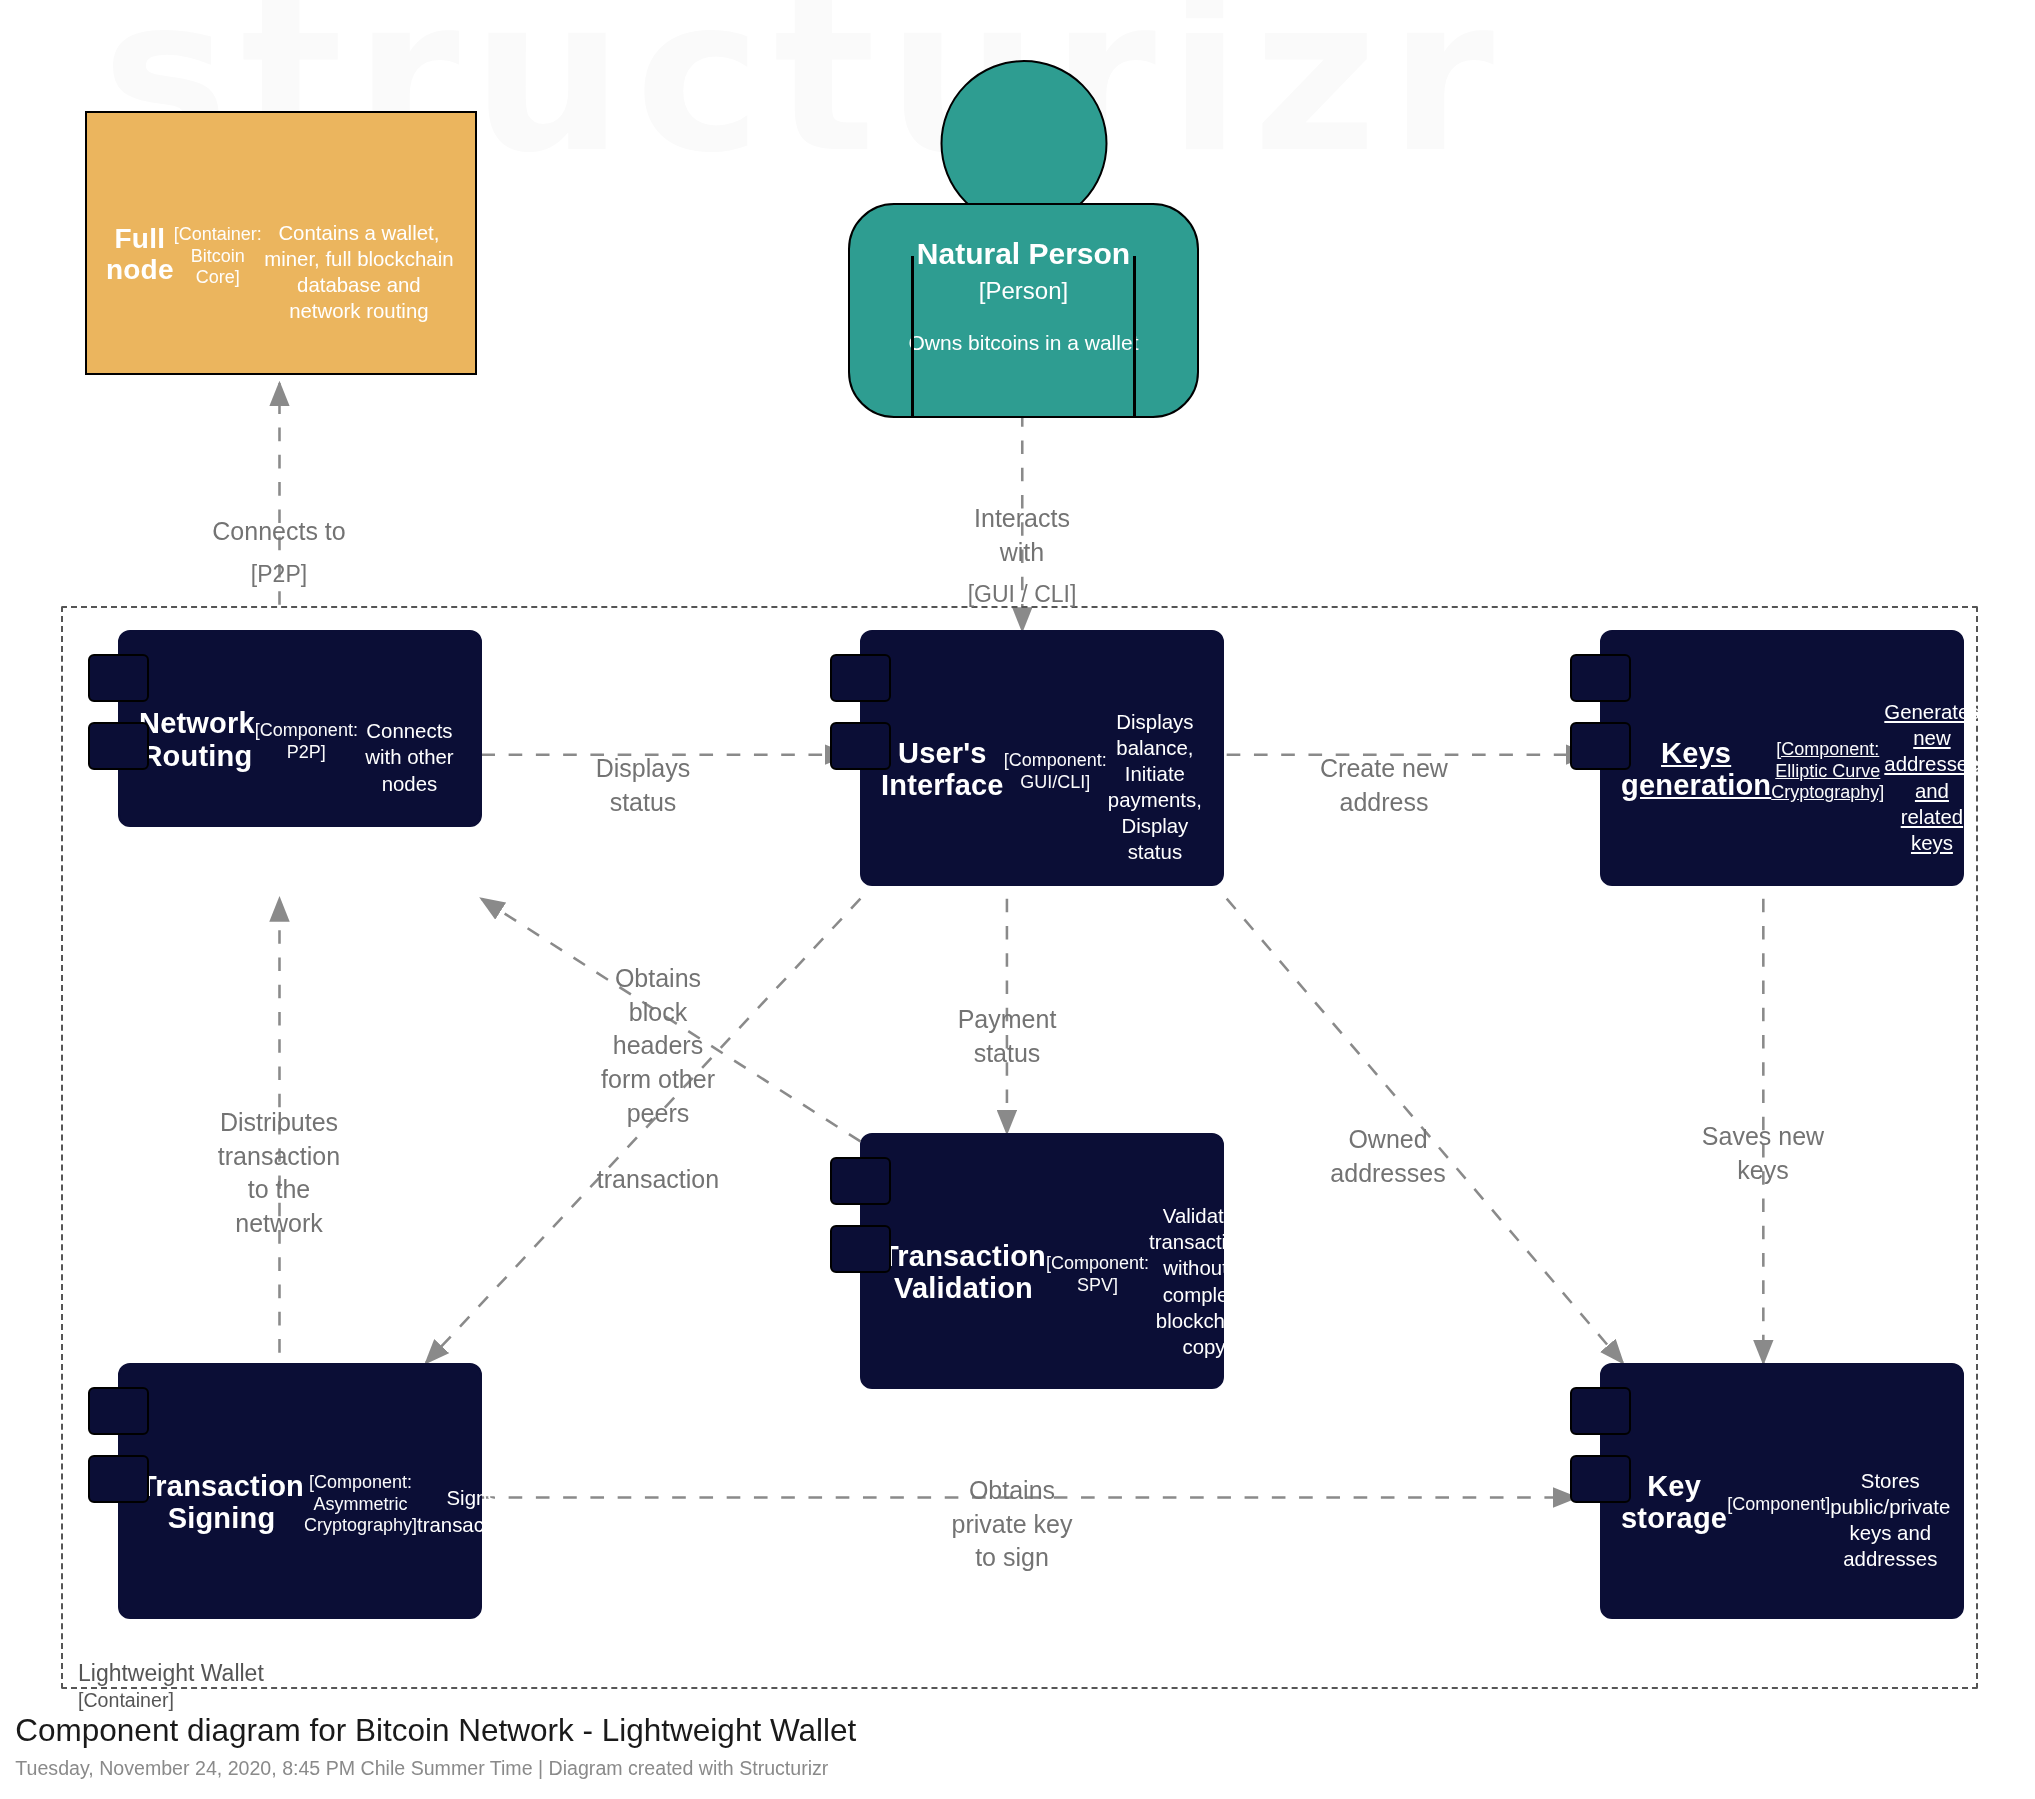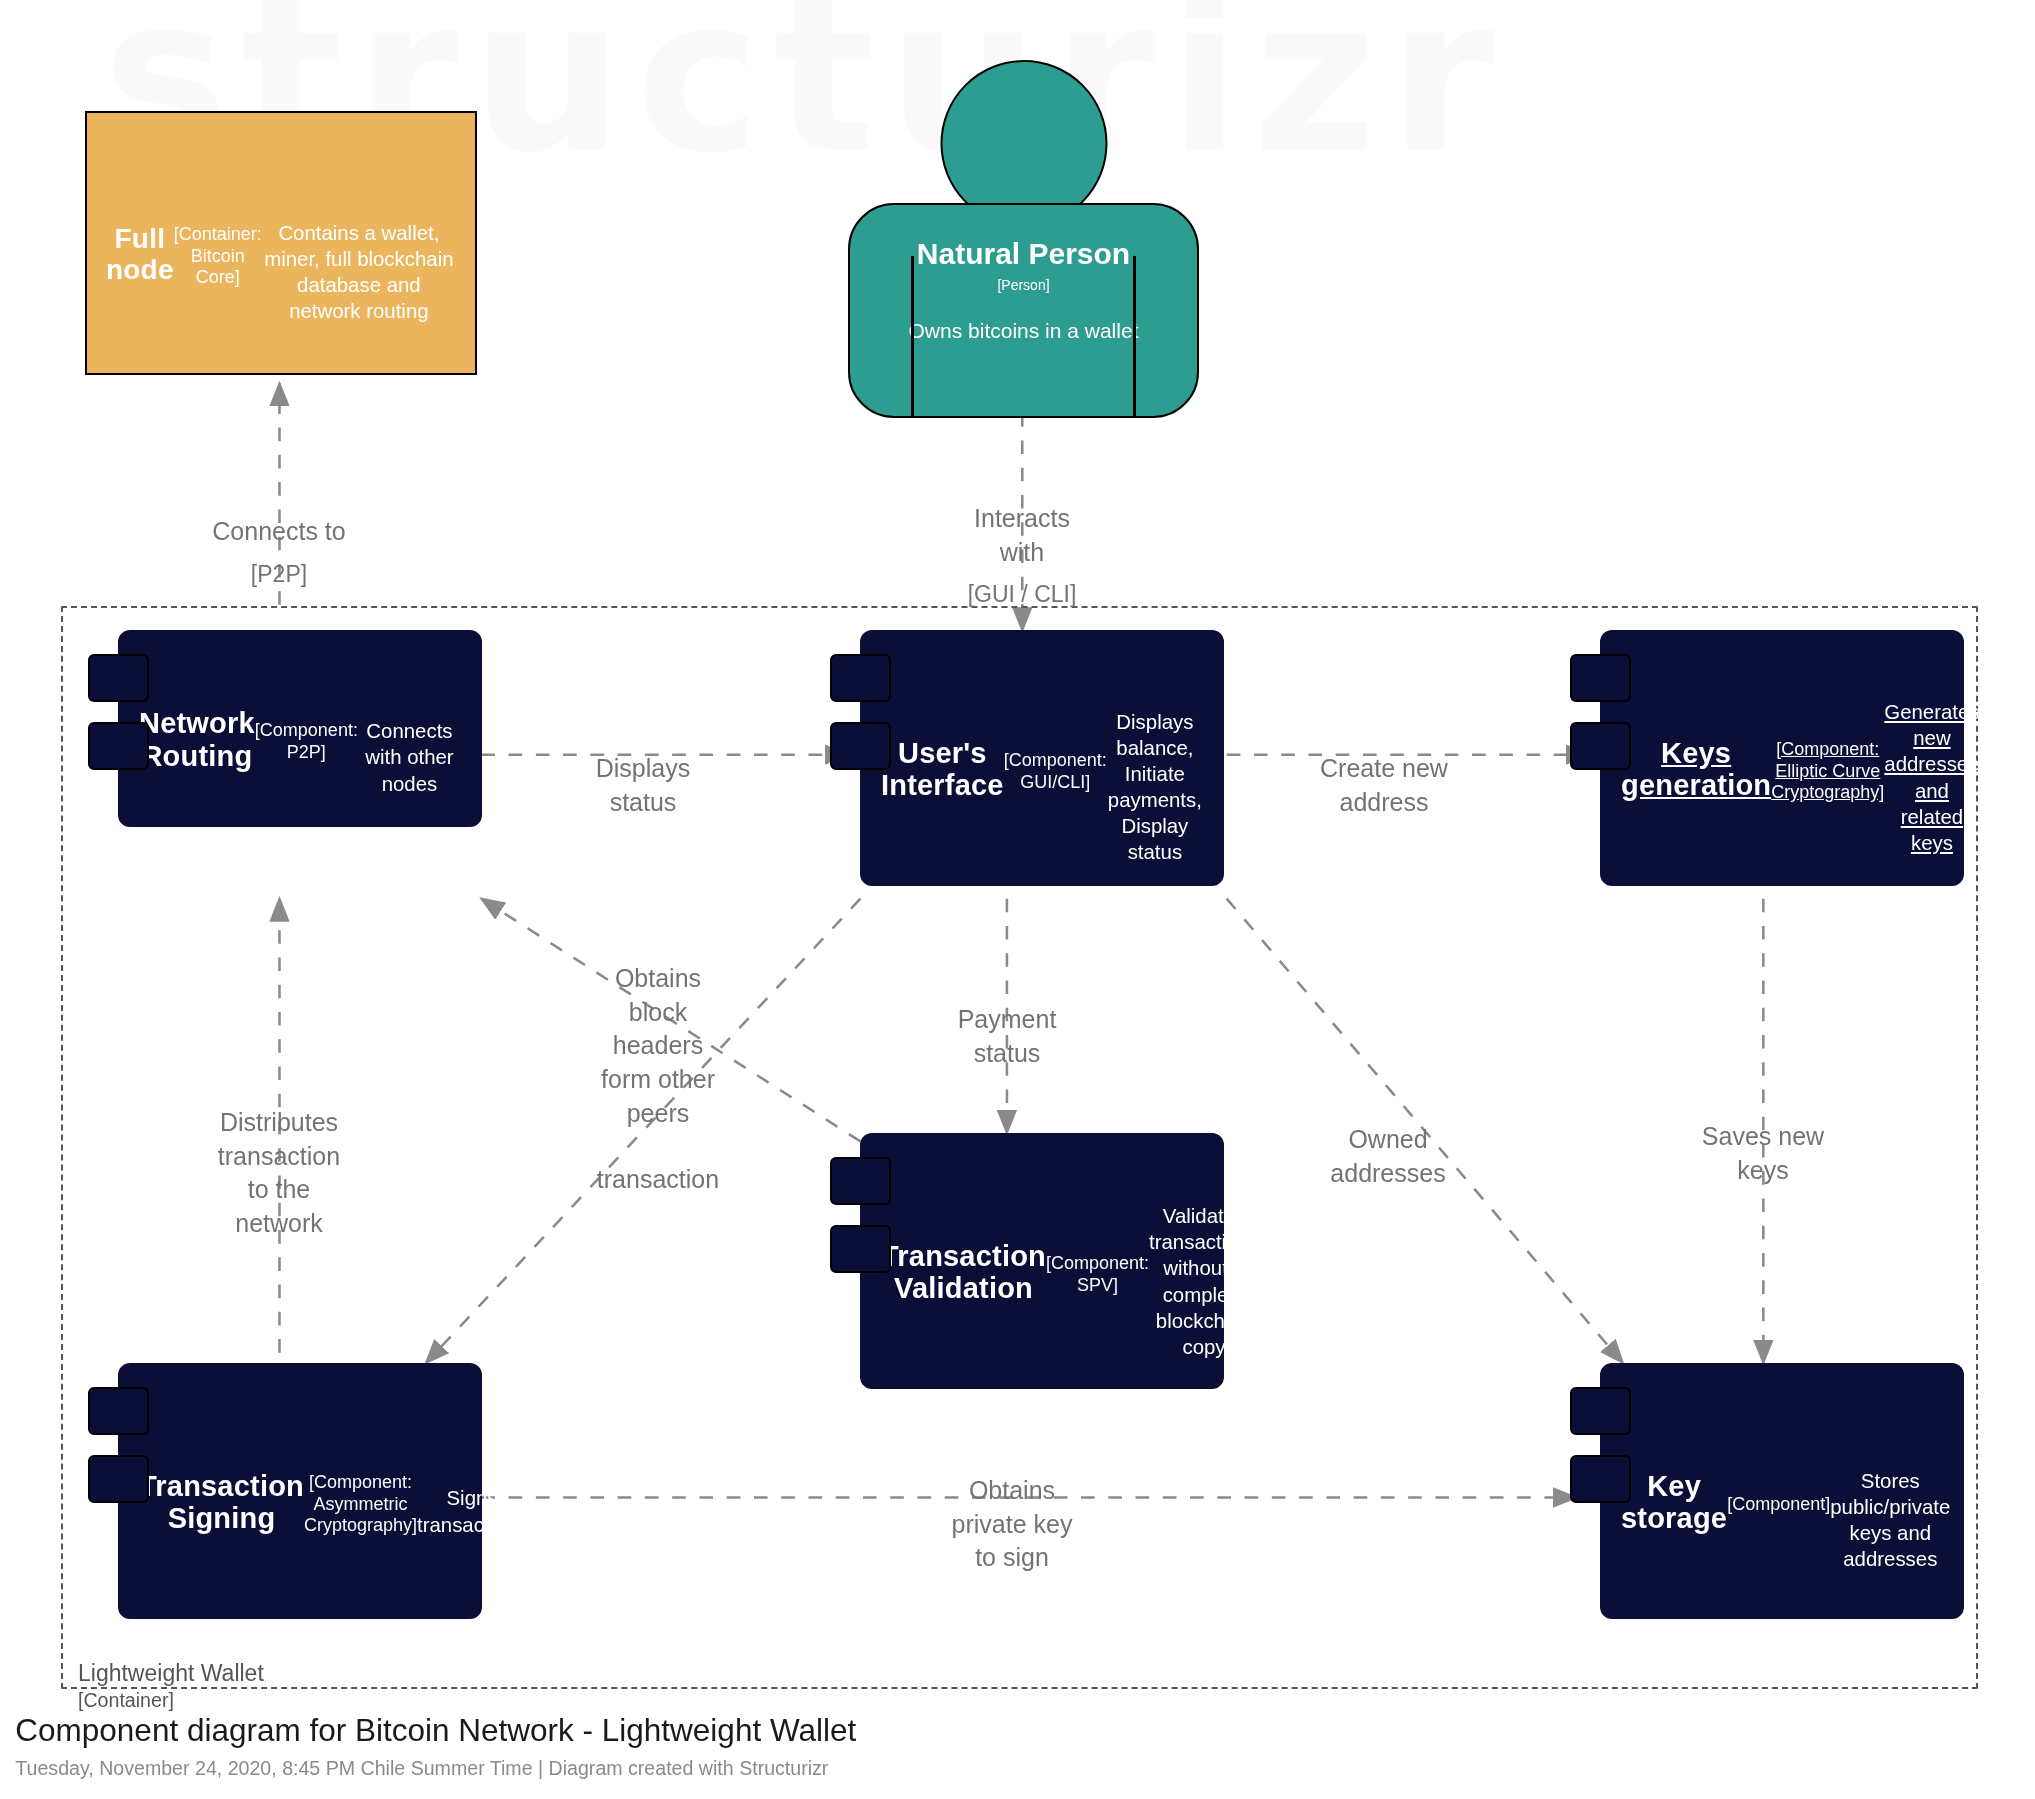--- a/index.html
+++ b/index.html
@@ -137,21 +137,21 @@
     border: 2.6px solid #000000;
     border-radius: 46px;
     z-index: 3;
     display: flex;
     flex-direction: column;
     align-items: center;
     color: #ffffff;
     padding-top: 32px;
   }
   .person-body .title { font-weight: 700; font-size: 30px; }
-  .person-body .tech { font-size: 14px; margin-top: 6px; }
+  .person-body .tech { font-size: 24px; margin-top: 6px; }
   .person-body .desc { font-size: 21px; margin-top: 25.6px; }
   .arm {
     position: absolute;
     width: 2.6px;
     background: #000000;
     top: 51px;
     bottom: 0;
     z-index: 4;
   }
   .arm.left { left: 61px; }

